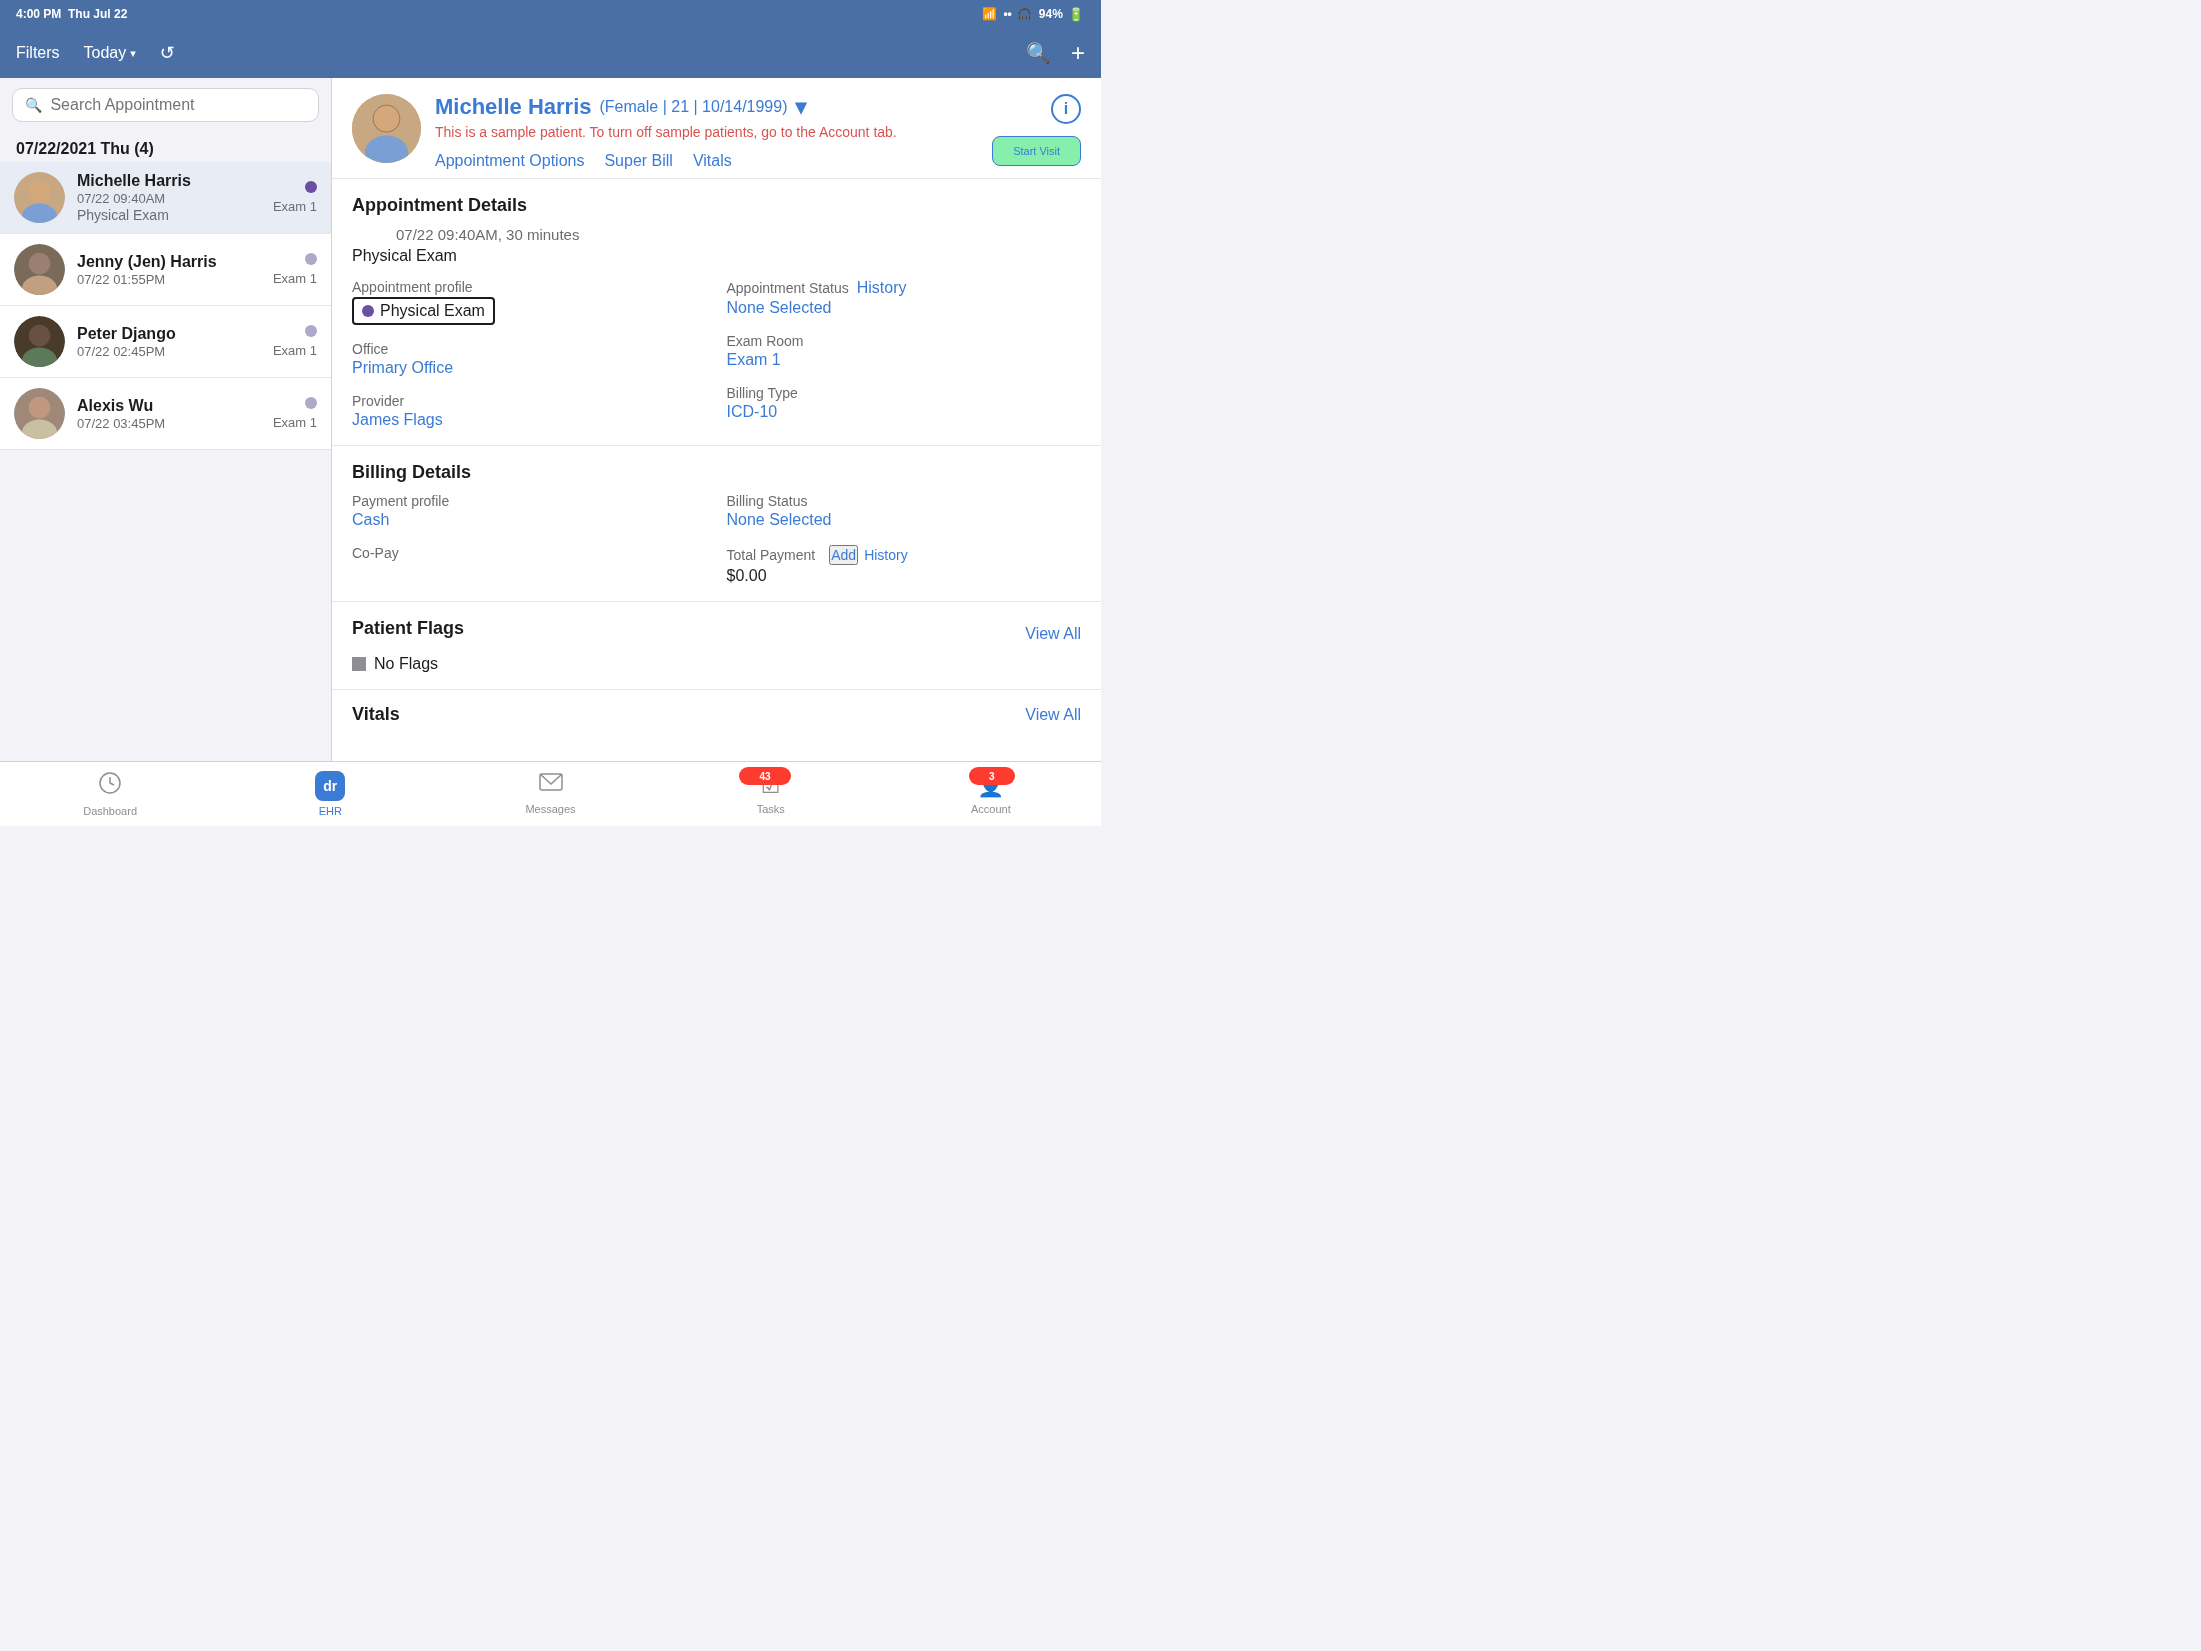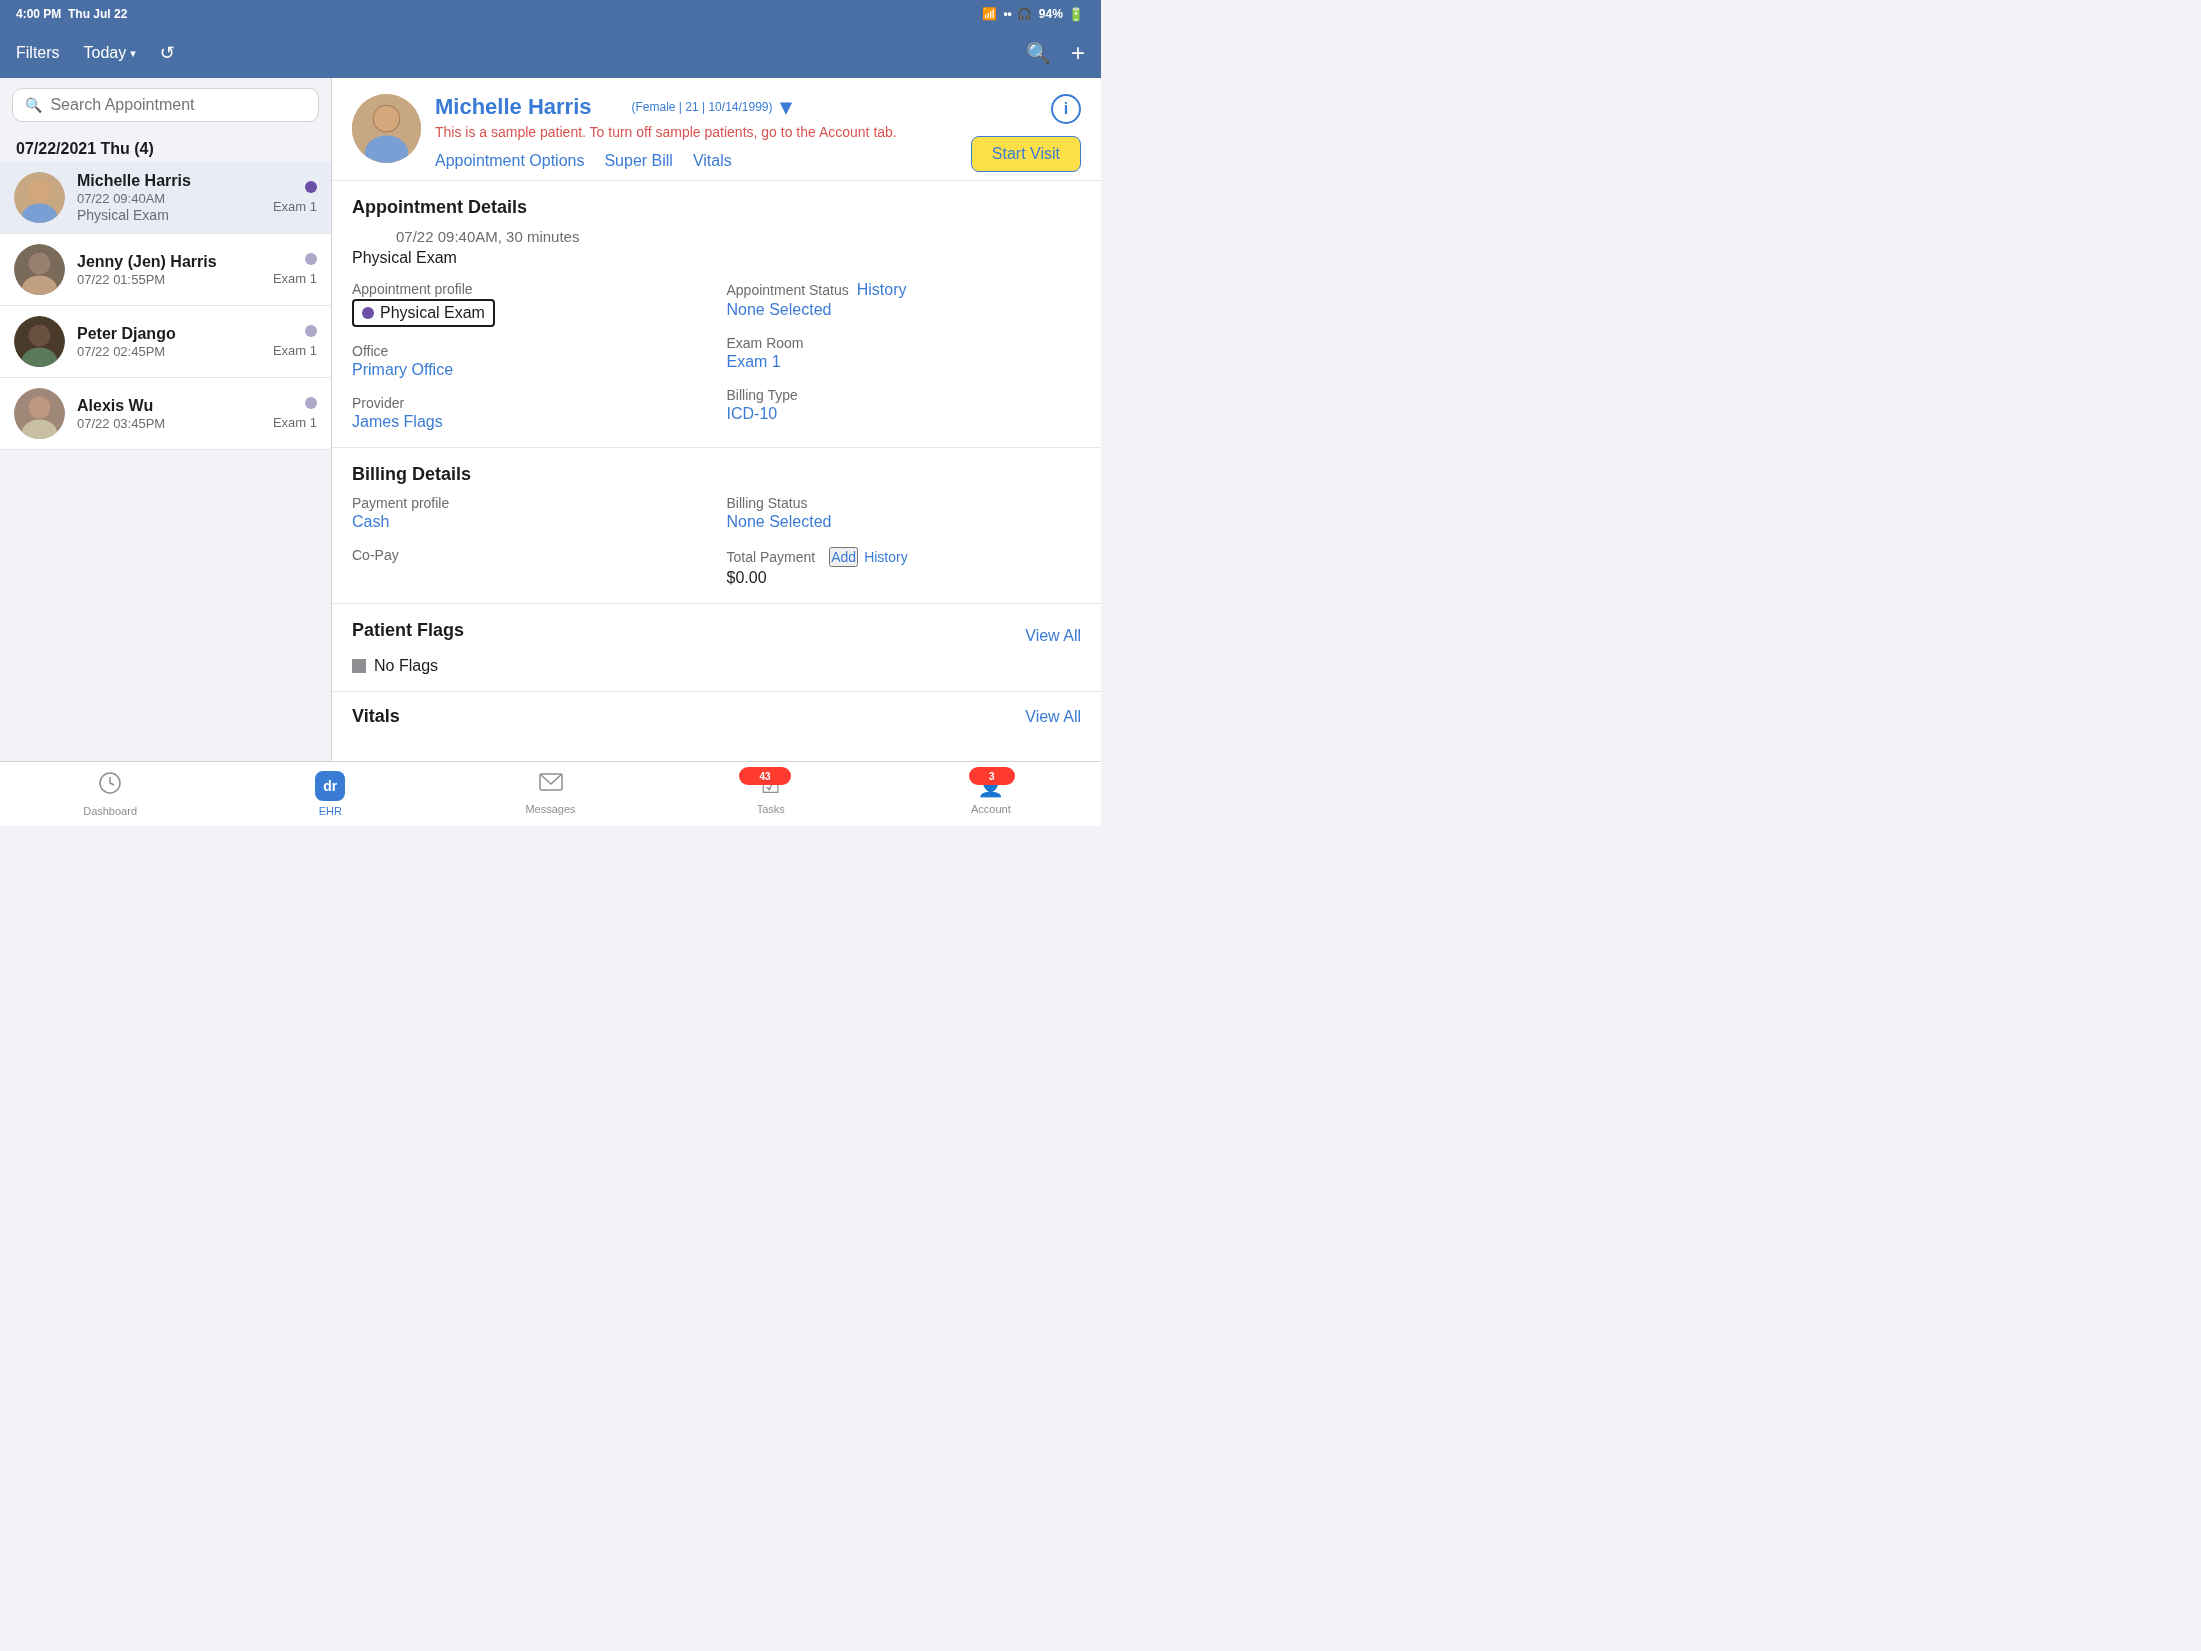--- a/index.html
+++ b/index.html
@@ -145,22 +145,22 @@
       background: none; cursor: pointer; color: #3a7bd5; font-size: 16px; font-weight: 700;
       display: flex; align-items: center; justify-content: center;
     }
     .patient-nav-links {
       display: flex; gap: 20px; margin-top: 12px; align-items: center;
     }
     .patient-nav-link {
       color: #3a7bd5; font-size: 16px; text-decoration: none; cursor: pointer; background: none; border: none;
     }
     .start-visit-btn {
-      border: 1.5px solid #3a7bd5; background: #fde047; color: #3a7bd5;
-      padding: 8px 20px; border-radius: 8px; font-size: 16px; cursor: pointer;
+      border: 1.5px solid #3a7bd5; background: #86efac; color: #3a7bd5;
+      padding: 8px 20px; border-radius: 8px; font-size: 11px; cursor: pointer;
       white-space: nowrap;
     }
     .start-visit-wrap {
       display: flex; align-items: flex-end;
     }
 
     
     .section { padding: 16px 20px; border-bottom: 1px solid #e5e5ea; }
     .section-title { font-size: 18px; font-weight: 700; color: #1c1c1e; margin-bottom: 10px; }
 
@@ -368,21 +368,21 @@
             <svg viewBox="0 0 70 70" xmlns="http://www.w3.org/2000/svg">
               <rect width="70" height="70" fill="#c8a882"></rect>
               <circle cx="35" cy="25" r="14" fill="#a0785a"></circle>
               <ellipse cx="35" cy="60" rx="22" ry="18" fill="#7a9fd4"></ellipse>
               <circle cx="35" cy="25" r="13" fill="#d4a87a"></circle>
             </svg>
           </div>
           <div class="patient-name-block">
             <div class="patient-name">
               <span>Michelle Harris</span>
-              <span style="font-size:12px; font-weight:400;margin-left:32px;">(Female | 21 | 10/14/1999)</span>
+              <span style="font-size:16px; font-weight:400;">(Female | 21 | 10/14/1999)</span>
               <span>▾</span>
             </div>
             <div class="patient-sample-msg">This is a sample patient. To turn off sample patients, go to the Account tab.</div>
             <div class="patient-nav-links">
               <button class="patient-nav-link">Appointment Options</button>
               <button class="patient-nav-link">Super Bill</button>
               <button class="patient-nav-link">Vitals</button>
             </div>
           </div>
         </div>

